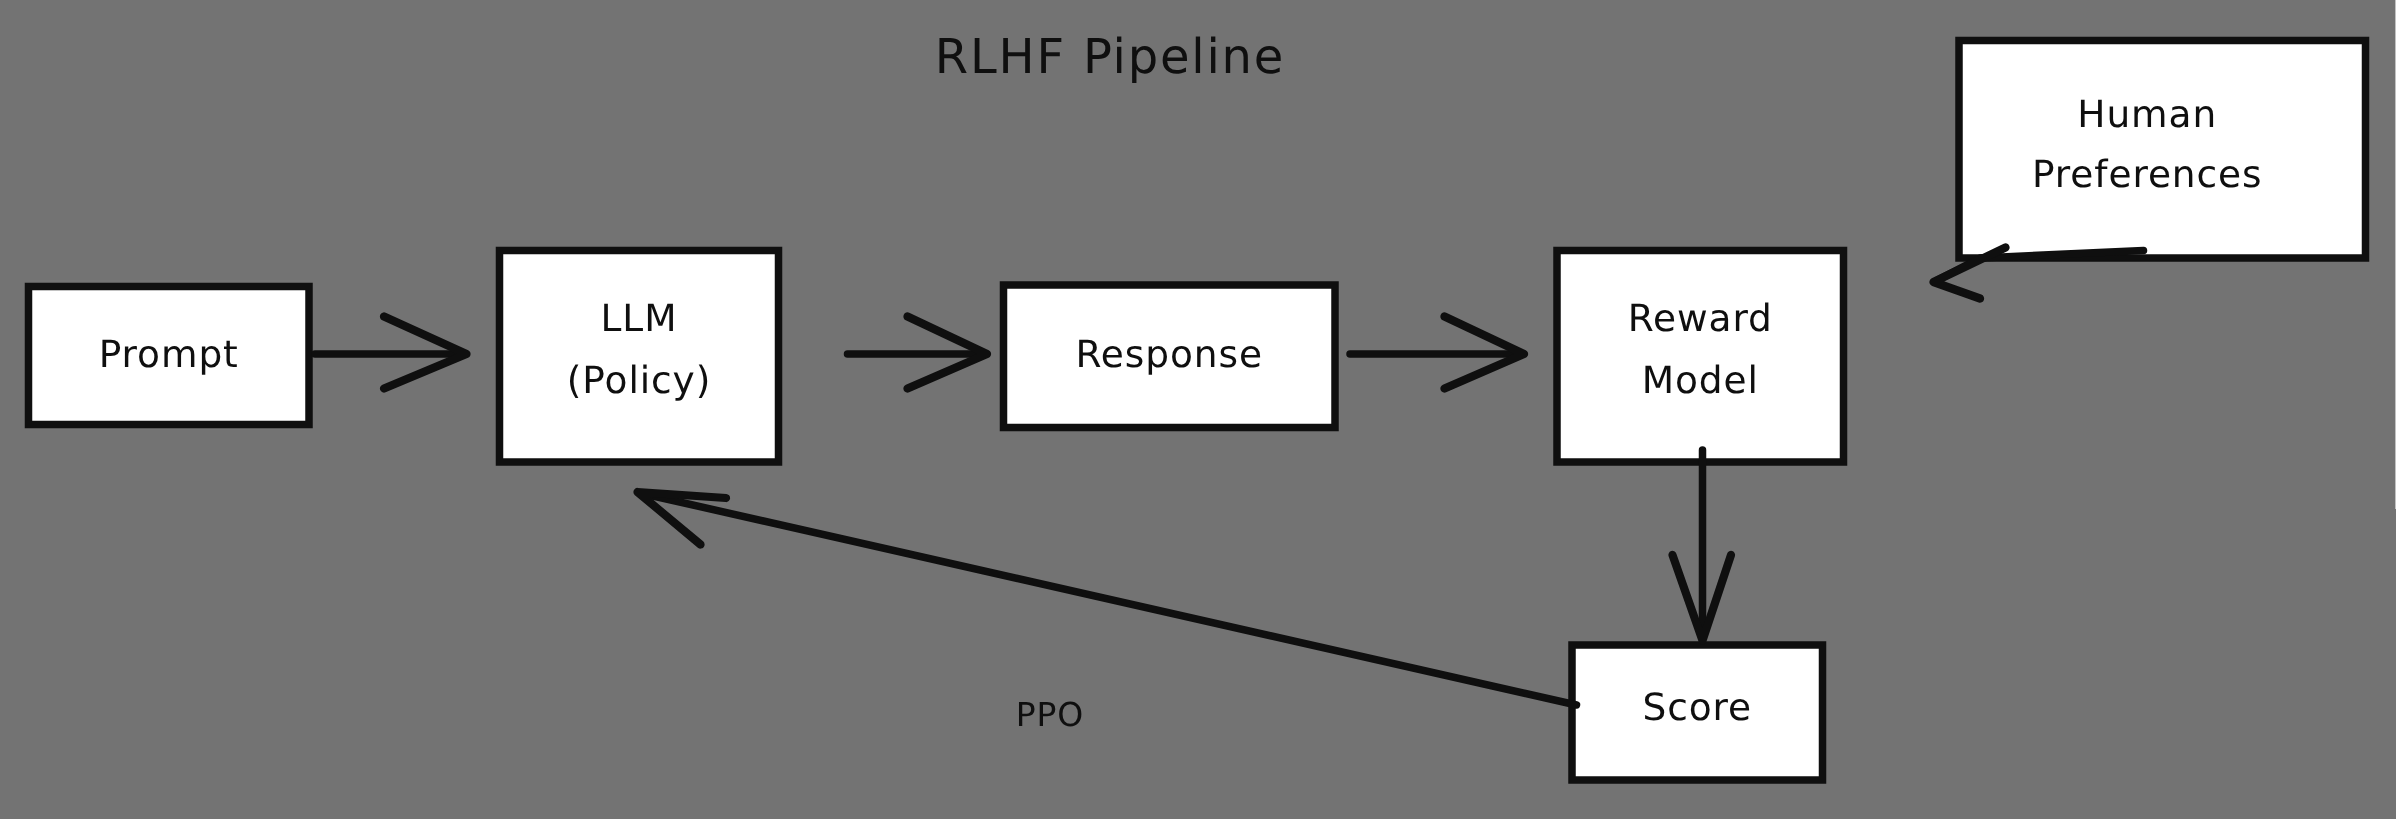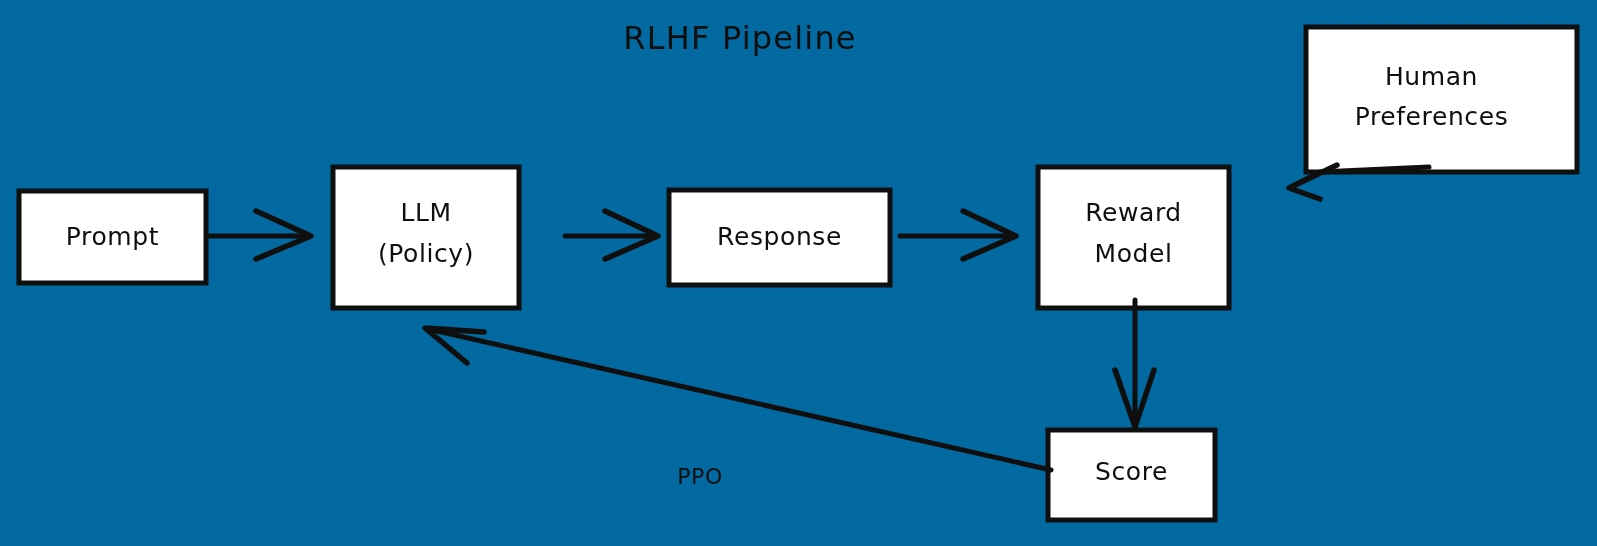--- a/index.html
+++ b/index.html
@@ -10,21 +10,21 @@
   body {
     width: 1597px;
     height: 546px;
     overflow: hidden;
     font-family: "DejaVu Sans", sans-serif;
   }
   #diagram-root {
     position: relative;
     width: 1597px;
     height: 546px;
-    background: #0369a1;
+    background: #737373;
   }
   svg#diagram-canvas {
     position: absolute;
     top: 0;
     left: 0;
     width: 1597px;
     height: 546px;
     display: block;
   }
   .box-shape {

